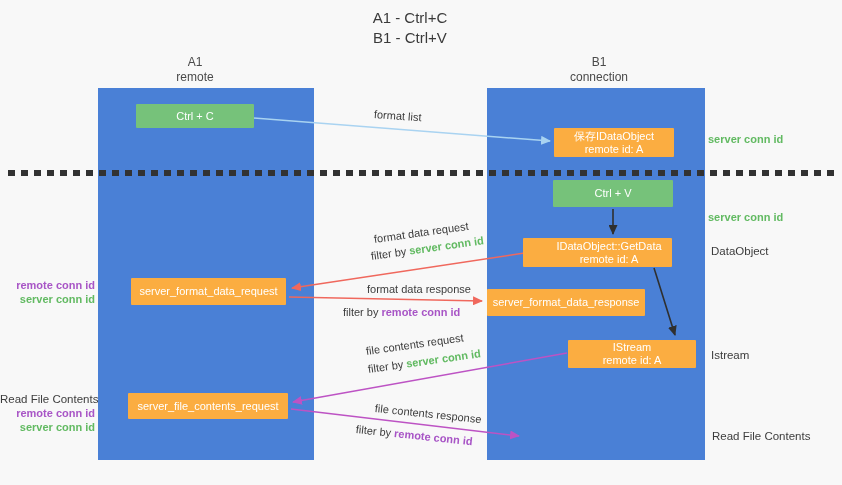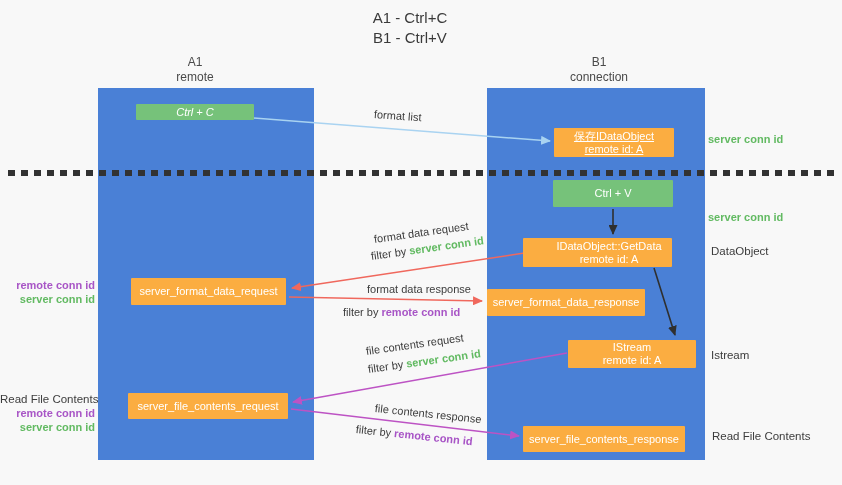--- a/index.html
+++ b/index.html
@@ -107,25 +107,25 @@
     </defs>
     <line x1="254" y1="118" x2="550" y2="141" stroke="#a9d3f1" stroke-width="1.5" marker-end="url(#mBlue)"></line>
     <line x1="613" y1="209" x2="613" y2="234" stroke="#2f2f2f" stroke-width="1.6" marker-end="url(#mBlack)"></line>
     <line x1="654" y1="268" x2="675" y2="335" stroke="#2f2f2f" stroke-width="1.6" marker-end="url(#mBlack)"></line>
     <line x1="551" y1="249" x2="292" y2="288" stroke="#f0685d" stroke-width="1.5" marker-end="url(#mRed)"></line>
     <line x1="289" y1="297" x2="482" y2="301" stroke="#f0685d" stroke-width="1.5" marker-end="url(#mRed)"></line>
     <line x1="567" y1="353" x2="293" y2="402" stroke="#bd53c4" stroke-width="1.5" marker-end="url(#mMagenta)"></line>
     <line x1="291" y1="409" x2="519" y2="436" stroke="#bd53c4" stroke-width="1.5" marker-end="url(#mMagenta)"></line>
   </svg>
 
-  <div class="box green" style="left:136px;top:104px;width:118px;height:16px;font-style:italic;">
+  <div class="box green" style="left:136px;top:104px;width:118px;height:24px;">
     <div>Ctrl + C</div>
   </div>
 
-  <div class="box orange" style="left:554px;top:128px;width:120px;height:29px;text-decoration:underline;">
+  <div class="box orange" style="left:554px;top:128px;width:120px;height:29px;">
     <div>保存IDataObject</div>
     <div>remote id: A</div>
   </div>
 
   <div class="box green" style="left:553px;top:180px;width:120px;height:27px;align-items:center;">
     <div>Ctrl + V</div>
   </div>
 
   <div class="box orange" style="left:523px;top:238px;width:126px;height:29px;padding-left:23px;">
     <div>IDataObject::GetData</div>
@@ -142,23 +142,20 @@
 
   <div class="box orange" style="left:568px;top:340px;width:128px;height:28px;">
     <div>IStream</div>
     <div>remote id: A</div>
   </div>
 
   <div class="box orange" style="left:128px;top:393px;width:160px;height:26px;">
     <div>server_file_contents_request</div>
   </div>
 
-  <div class="box orange" style="left:523px;top:426px;width:162px;height:26px;">
-    <div>server_file_contents_response</div>
-  </div>
 
   <div class="lbl lbl-format-list">format list</div>
 
   <div class="lbl lbl-fdr">format data request</div>
   <div class="lbl lbl-fdr-filter">
     <span class="filter-pre">filter by</span><span class="green-t">server conn id</span>
   </div>
 
   <div class="lbl lbl-fdresp">format data response</div>
   <div class="lbl lbl-fdresp-filter">

